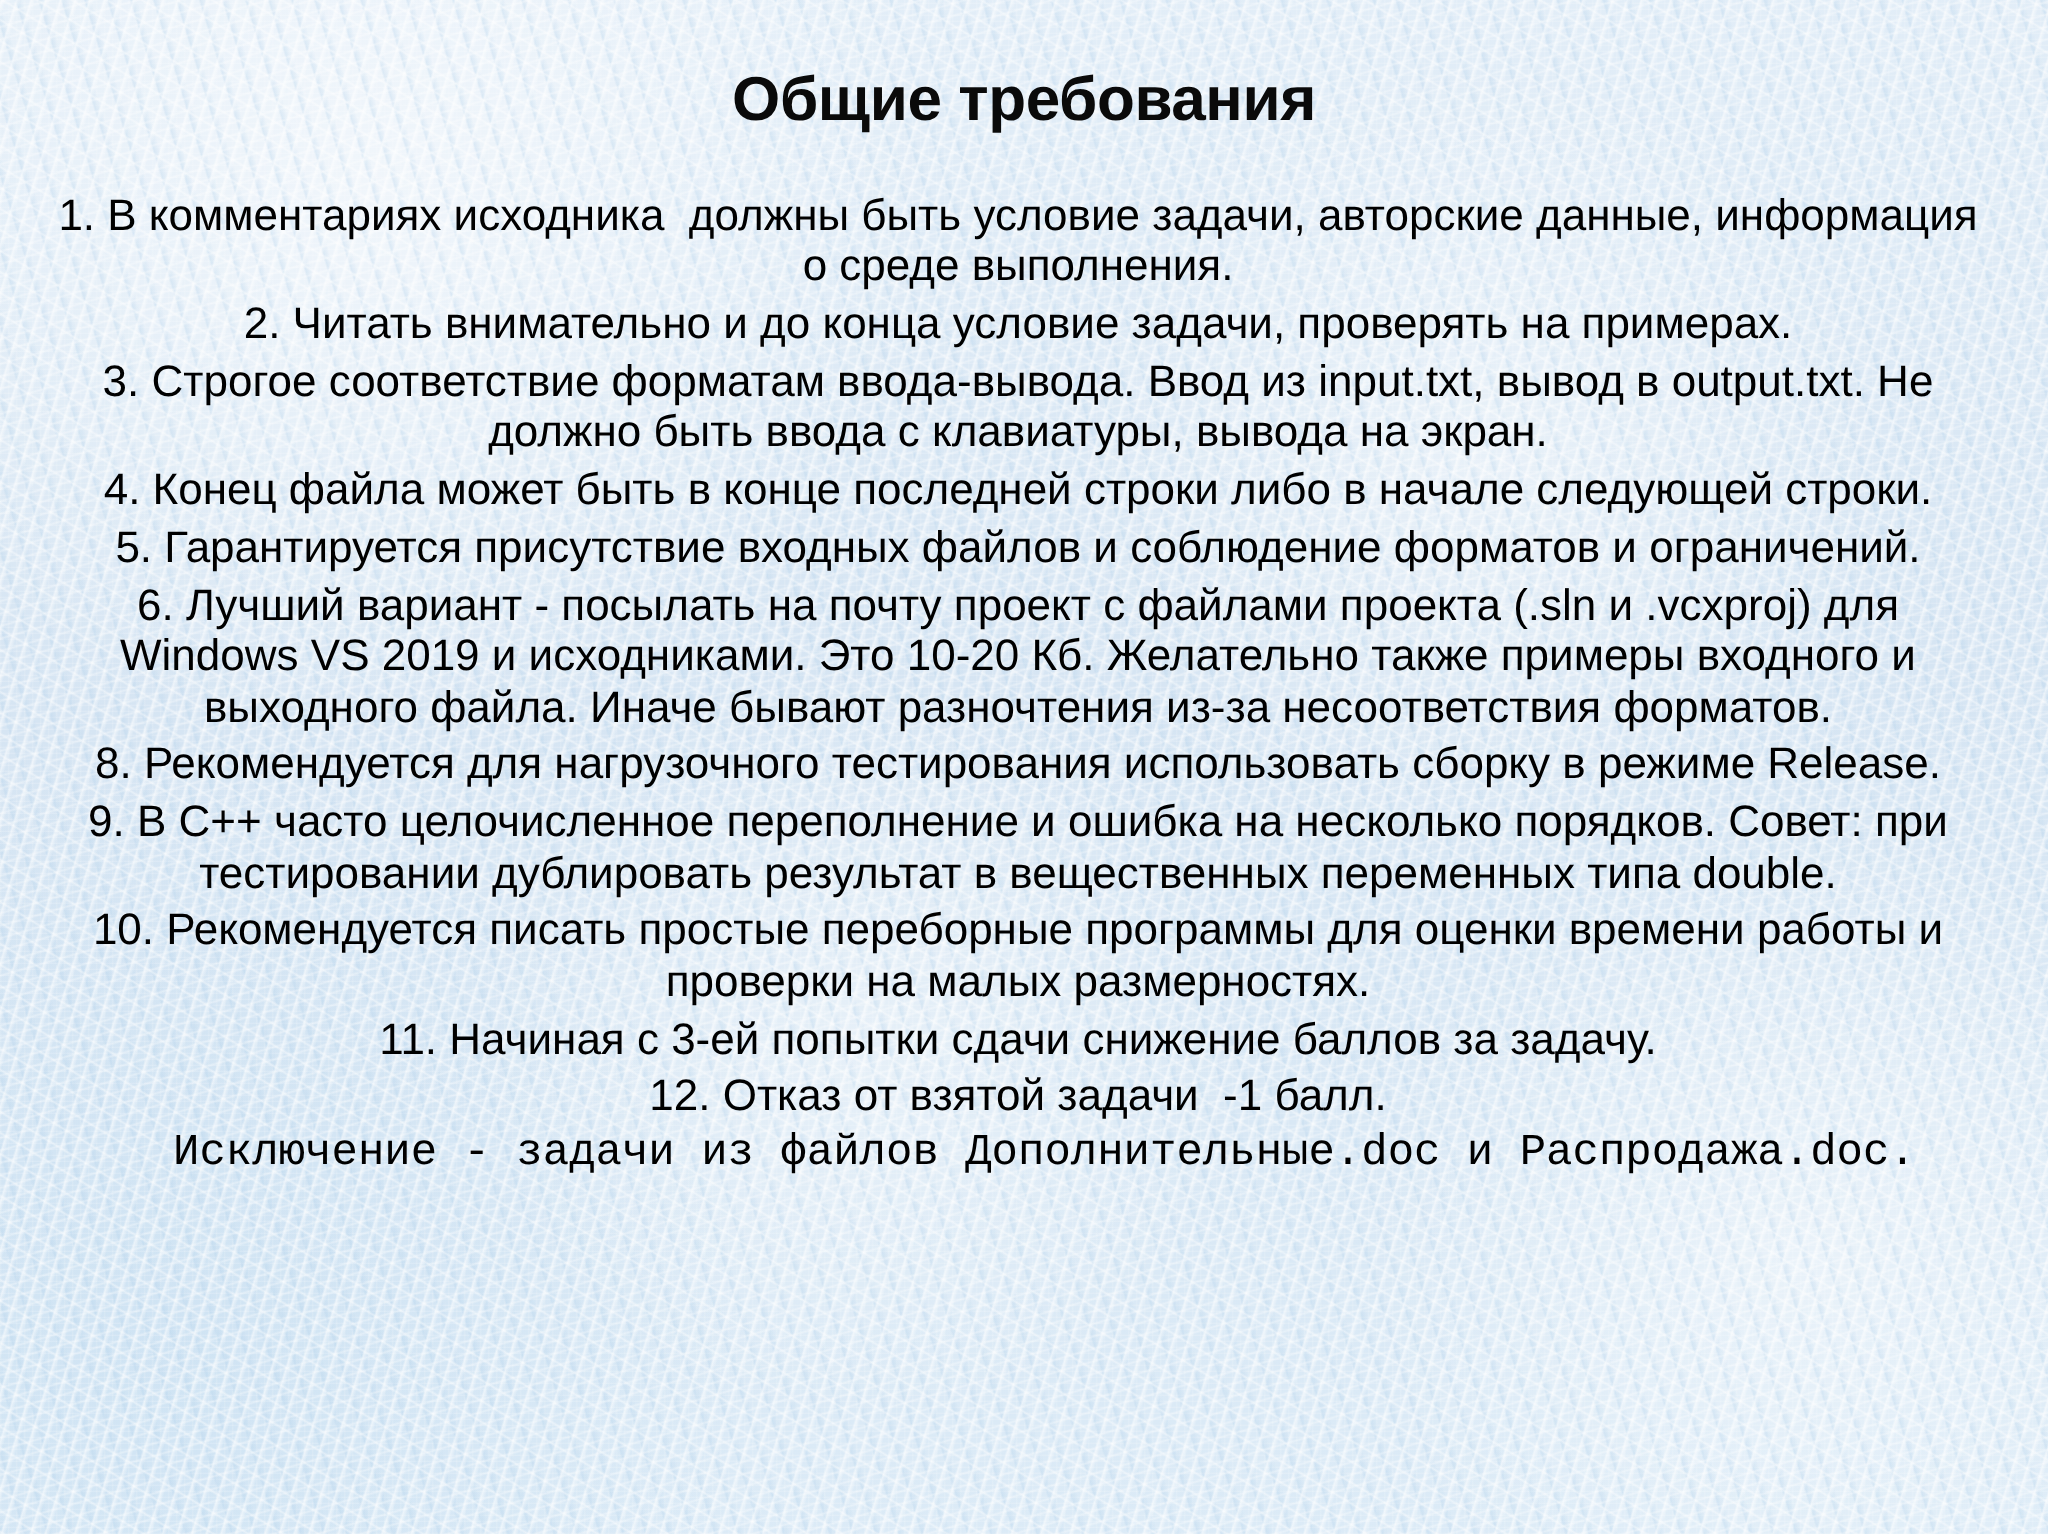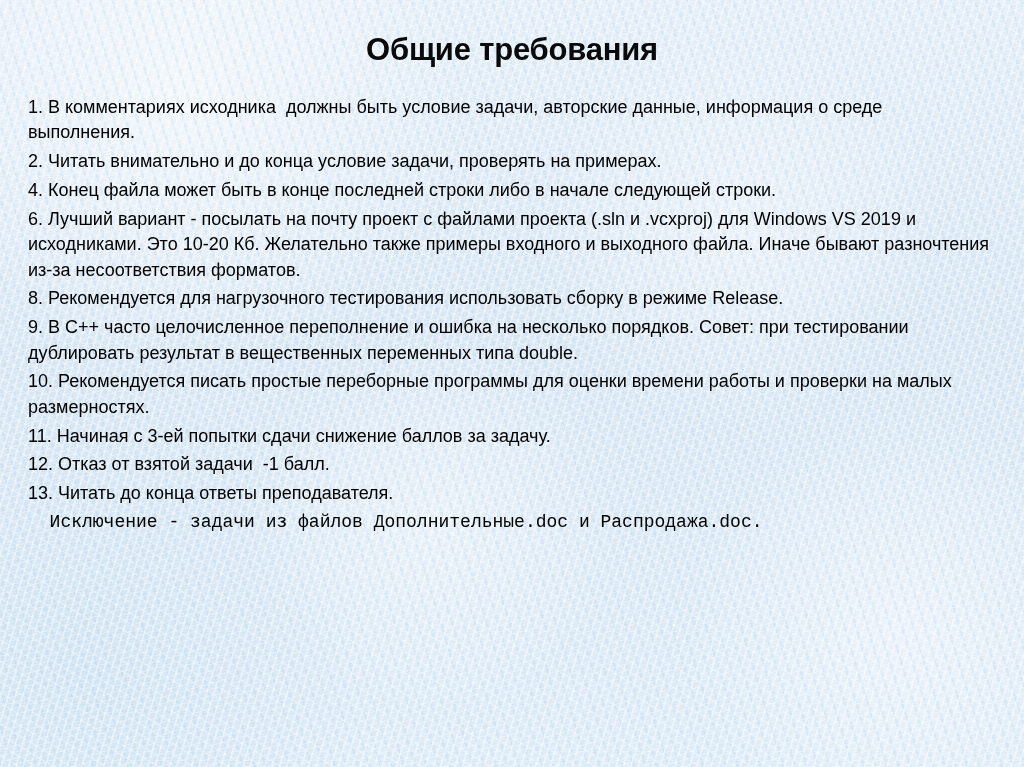--- a/index.html
+++ b/index.html
@@ -96,25 +96,25 @@
 
   
   .body-list {
     position: absolute;
     left: 28px;
     top: 95px;
     width: 962px;
   }
 
   .body-item {
-    font-size: 18px;
+    font-size: 22px;
     line-height: 25.4px;
     margin: 0 0 3.4px 0;
     color: #000000;
-    text-align: left;
+    text-align: center;
     white-space: pre-wrap;
     word-spacing: 0px;
   }
 
   .body-item:last-child {
     margin-bottom: 0;
     font-family: Liberation Mono, monospace;
   }
 </style>
 </head>
@@ -124,25 +124,26 @@
 
   <div class="slide-texture"></div>
 
   <div class="slide-content">
 
     <div class="slide-title">Общие требования</div>
 
     <div class="body-list">
       <p class="body-item">1. В комментариях исходника  должны быть условие задачи, авторские данные, информация о среде выполнения.</p>
       <p class="body-item">2. Читать внимательно и до конца условие задачи, проверять на примерах.</p>
+      <p class="body-item">3. Строгое соответствие форматам ввода-вывода. Ввод из input.txt, вывод в output.txt. Не должно быть ввода с клавиатуры, вывода на экран.</p>
       <p class="body-item">4. Конец файла может быть в конце последней строки либо в начале следующей строки.</p>
+      <p class="body-item">5. Гарантируется присутствие входных файлов и соблюдение форматов и ограничений.</p>
       <p class="body-item">6. Лучший вариант - посылать на почту проект с файлами проекта (.sln и .vcxproj) для Windows VS 2019 и исходниками. Это 10-20 Кб. Желательно также примеры входного и выходного файла. Иначе бывают разночтения из-за несоответствия форматов.</p>
       <p class="body-item">8. Рекомендуется для нагрузочного тестирования использовать сборку в режиме Release.</p>
       <p class="body-item">9. В C++ часто целочисленное переполнение и ошибка на несколько порядков. Совет: при тестировании дублировать результат в вещественных переменных типа double.</p>
       <p class="body-item">10. Рекомендуется писать простые переборные программы для оценки времени работы и проверки на малых размерностях.</p>
       <p class="body-item">11. Начиная с 3-ей попытки сдачи снижение баллов за задачу.</p>
       <p class="body-item">12. Отказ от взятой задачи  -1 балл.</p>
-      <p class="body-item">13. Читать до конца ответы преподавателя.</p>
       <p class="body-item">  Исключение - задачи из файлов Дополнительные.doc и Распродажа.doc.</p>
     </div>
 
   </div>
 </div>
 
 </body></html>

